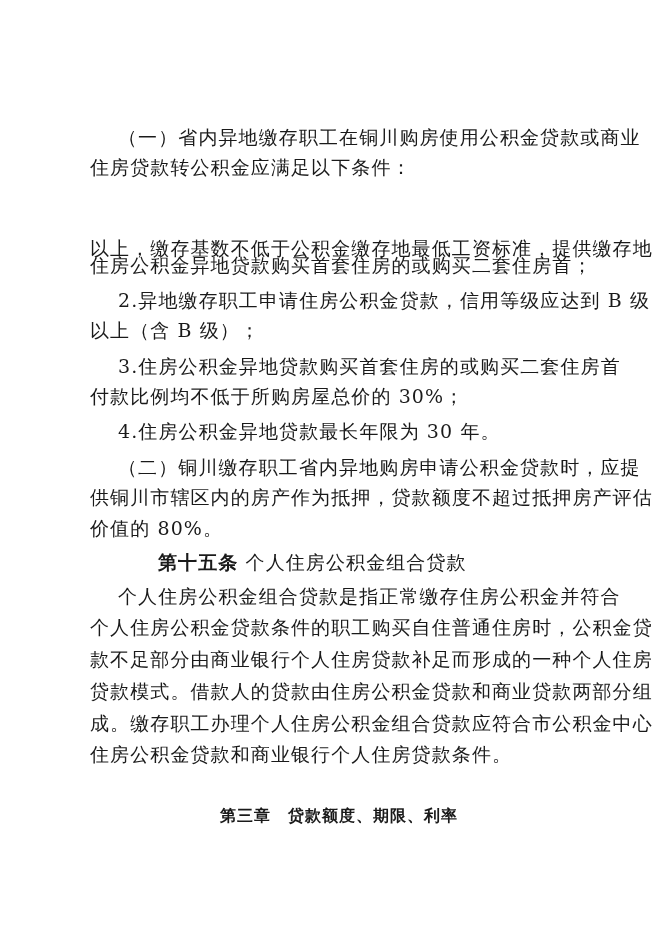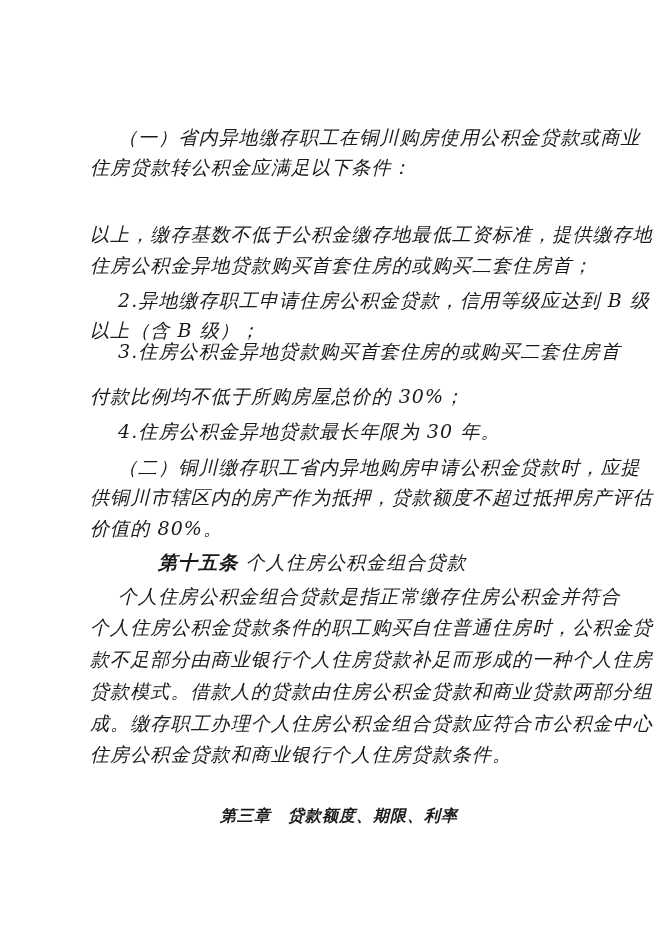--- a/index.html
+++ b/index.html
@@ -1,37 +1,37 @@
 <!DOCTYPE html>
 <html><head>
 <meta charset="utf-8">
 <style>
   html, body { margin: 0; padding: 0; background: #ffffff; }
   body { width: 662px; height: 936px; position: relative; overflow: hidden;
          font-family: "DejaVu Serif", "Liberation Serif", serif; color: #1a1a1a; }
-  .page { position: absolute; left: 0; top: 0; width: 662px; height: 912px; background: #fff; font-style: italic; }
+  .page { position: absolute; left: 0; top: 0; width: 662px; height: 912px; background: #fff; }
   .line { position: absolute; left: 90px; width: 500px; font-size: 19px; line-height: 24px;
           white-space: nowrap; letter-spacing: 1.1px; }
   .indent { left: 118px; }
   .heading-bold { font-family: "DejaVu Sans", "Liberation Sans", sans-serif; font-weight: bold; margin-left: 40px; }
   .chapter { position: absolute; left: 8px; width: 662px; text-align: center; top: 806px;
              font-family: "DejaVu Sans", "Liberation Sans", sans-serif; font-weight: bold;
              font-size: 16px; letter-spacing: 1px; }
 </style>
 </head>
 <body>
 
 <div class="page">
   <div class="line indent" style="top:125px">（一）省内异地缴存职工在铜川购房使用公积金贷款或商业</div>
   <div class="line" style="top:155px">住房贷款转公积金应满足以下条件：</div>
-  <div class="line" style="top:222px">以上，缴存基数不低于公积金缴存地最低工资标准，提供缴存地</div>
+  <div class="line" style="top:236px">以上，缴存基数不低于公积金缴存地最低工资标准，提供缴存地</div>
   <div class="line" style="top:253px">住房公积金异地贷款购买首套住房的或购买二套住房首；</div>
   <div class="line indent" style="top:288px">2.异地缴存职工申请住房公积金贷款，信用等级应达到 B 级</div>
   <div class="line" style="top:318px">以上（含 B 级）；</div>
-  <div class="line indent" style="top:339px">3.住房公积金异地贷款购买首套住房的或购买二套住房首</div>
+  <div class="line indent" style="top:354px">3.住房公积金异地贷款购买首套住房的或购买二套住房首</div>
   <div class="line" style="top:384px">付款比例均不低于所购房屋总价的 30%；</div>
   <div class="line indent" style="top:419px">4.住房公积金异地贷款最长年限为 30 年。</div>
   <div class="line indent" style="top:455px">（二）铜川缴存职工省内异地购房申请公积金贷款时，应提</div>
   <div class="line" style="top:485px">供铜川市辖区内的房产作为抵押，贷款额度不超过抵押房产评估</div>
   <div class="line" style="top:516px">价值的 80%。</div>
 
   <div class="line indent" style="top:550px">
     <span class="heading-bold">第十五条</span>
     <span>个人住房公积金组合贷款</span>
   </div>

